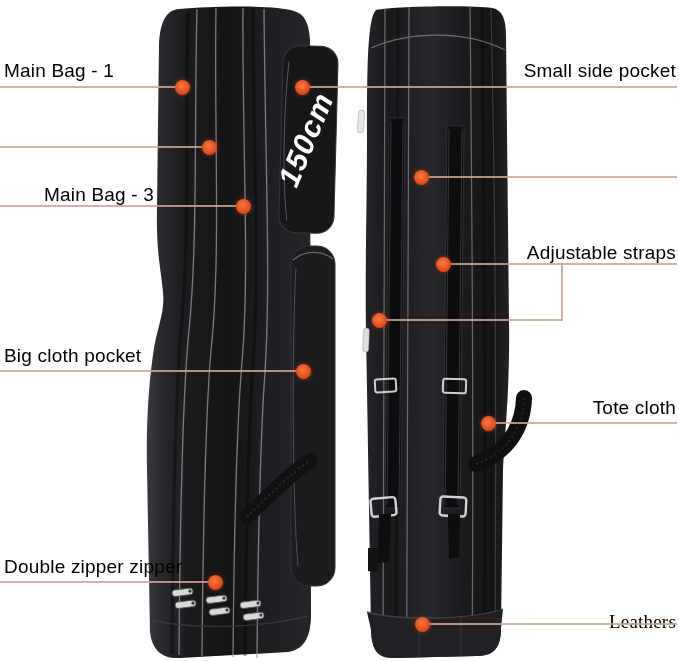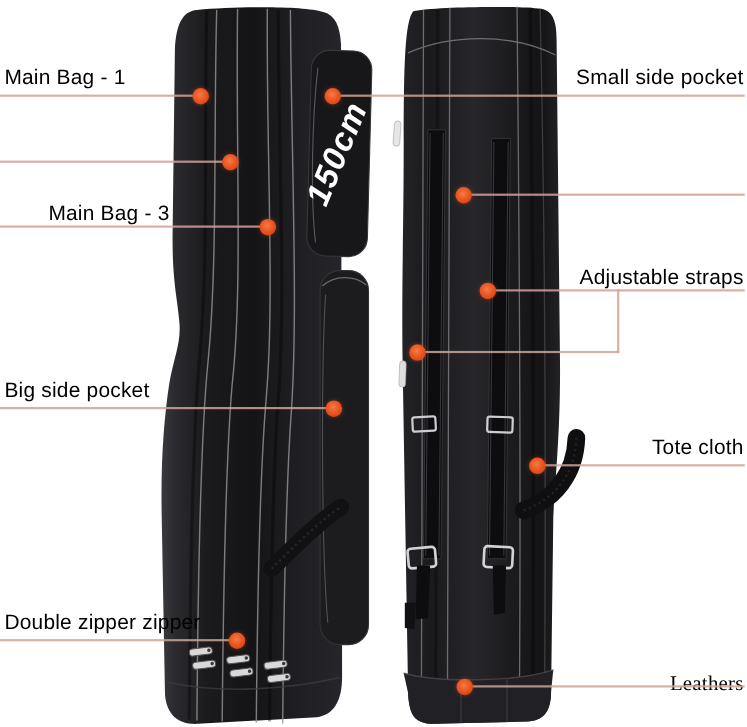--- a/index.html
+++ b/index.html
@@ -173,21 +173,21 @@
     <div class="callout-line" style="left:0;top:86px;width:182px;"></div>
     <div class="callout-dot" style="left:175px;top:80px;"></div>
 
     <div class="callout-line" style="left:0;top:146px;width:209px;"></div>
     <div class="callout-dot" style="left:202px;top:140px;"></div>
 
     <div class="callout-label" style="left:4px;top:184px;margin-left:40px;">Main Bag - 3</div>
     <div class="callout-line" style="left:0;top:205px;width:243px;"></div>
     <div class="callout-dot" style="left:236px;top:199px;"></div>
 
-    <div class="callout-label" style="left:4px;top:345px;">Big side pocket</div>
+    <div class="callout-label" style="left:4px;top:345px;">Big cloth pocket</div>
     <div class="callout-line" style="left:0;top:370px;width:303px;"></div>
     <div class="callout-dot" style="left:296px;top:364px;"></div>
 
     <div class="callout-label" style="left:4px;top:556px;">Double zipper zipper</div>
     <div class="callout-line" style="left:0;top:581px;width:215px;"></div>
     <div class="callout-dot" style="left:208px;top:575px;"></div>
 
     <div class="callout-label right" style="right:3px;top:60px;">Small side pocket</div>
     <div class="callout-line" style="left:302px;top:86px;width:375px;"></div>
     <div class="callout-dot" style="left:295px;top:80px;"></div>

